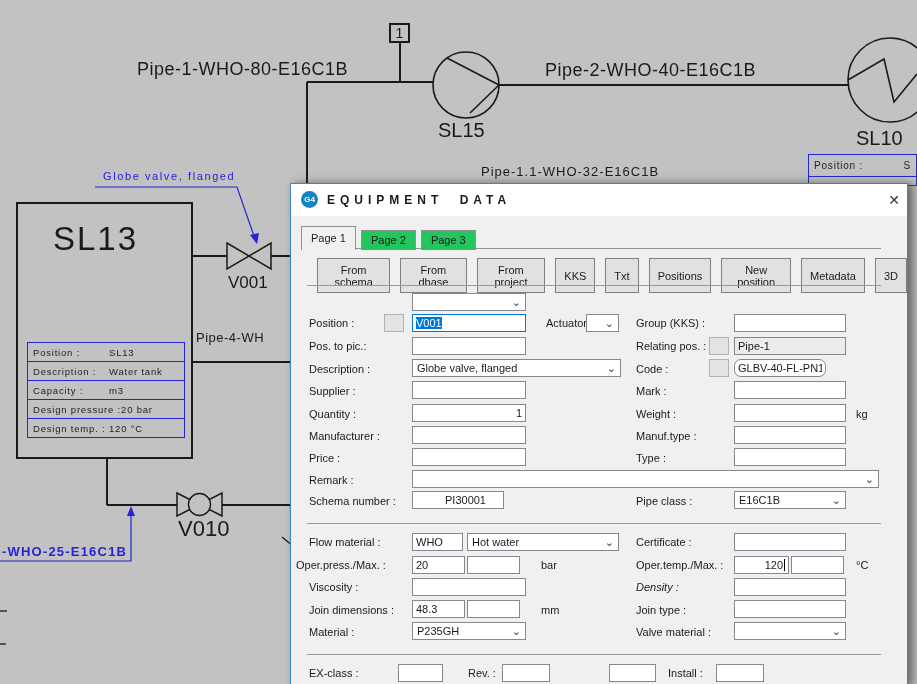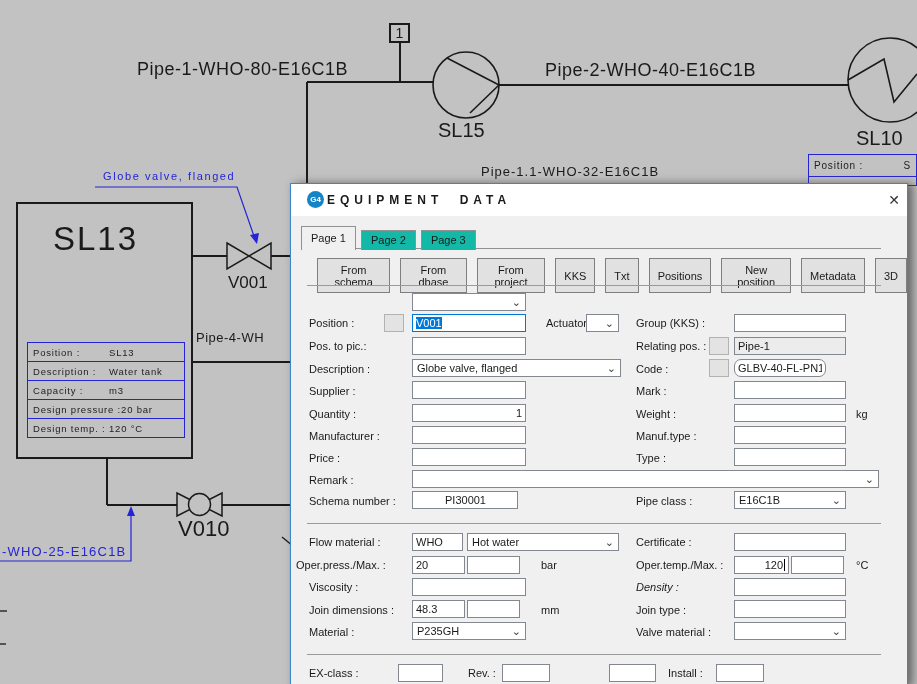--- a/index.html
+++ b/index.html
@@ -6,48 +6,48 @@
   .screen{position:relative;width:917px;height:684px;background:#c2c2c2;overflow:hidden;
           font-family:"Liberation Sans","DejaVu Sans",sans-serif;color:#1a1a1a;}
   svg.layer{position:absolute;left:0;top:0;z-index:1;}
 
   
   .pipelbl{position:absolute;z-index:2;font-size:18px;letter-spacing:.5px;white-space:nowrap;}
   .pipelbl.sm{font-size:13px;}
   .eqlbl{position:absolute;z-index:2;font-size:20px;white-space:nowrap;}
   .tanktitle{position:absolute;z-index:2;font-size:33px;letter-spacing:2px;}
   .bluetxt{position:absolute;z-index:2;color:#2424d6;font-size:11px;letter-spacing:1.6px;white-space:nowrap;}
-  .bluetxt.big{font-size:13px;letter-spacing:1.2px;}
+  .bluetxt.big{font-size:13px;letter-spacing:1.2px;font-weight:bold;}
   .connector-box{position:absolute;z-index:2;width:21px;height:20px;border:2px solid #1a1a1a;
                  display:flex;align-items:center;justify-content:center;font-size:14px;background:#c2c2c2;box-sizing:border-box;}
   .tanktable{position:absolute;z-index:2;width:158px;}
   .tanktable .row{height:20px;border:1px solid #2424d6;margin-top:-1px;display:flex;align-items:center;
                   font-size:9.5px;letter-spacing:.8px;color:#222;padding:0 5px;box-sizing:border-box;white-space:nowrap;overflow:hidden;}
   .tanktable .row .l{min-width:76px;}
   .hxtable{position:absolute;z-index:2;width:109px;overflow:hidden;}
   .hxtable .row{height:23px;border:1px solid #2424d6;display:flex;align-items:center;font-size:10px;letter-spacing:.8px;
                 color:#222;padding:0 5px;box-sizing:border-box;white-space:nowrap;background:#c2c2c2;}
   .hxtable .row .v{margin-left:auto;}
   .hxtable .row2{height:8px;border:1px solid #2424d6;margin-top:-1px;background:#c2c2c2;}
 
   
   .dlg{position:absolute;left:290px;top:183px;width:616px;height:501px;z-index:10;
        background:#f0f0f0;border:1px solid #3a86c8;box-sizing:content-box;
        box-shadow:6px 0 9px rgba(70,70,70,.55), 2px 2px 6px rgba(70,70,70,.35);
        font-size:11px;}
   .titlebar{position:absolute;left:0;top:0;width:100%;height:32px;background:#ffffff;}
   .appicon{position:absolute;left:10px;top:7px;width:17px;height:17px;border-radius:50%;background:#1385c6;
-           color:#fff;font-size:8px;font-weight:bold;display:flex;align-items:center;justify-content:center;margin-left:6px;}
+           color:#fff;font-size:8px;font-weight:bold;display:flex;align-items:center;justify-content:center;}
   .dlg-title{position:absolute;left:36px;top:9px;font-size:12px;font-weight:600;letter-spacing:5px;word-spacing:8px;color:#1a1a1a;}
   .closebtn{position:absolute;left:593px;top:6px;width:20px;height:20px;display:flex;align-items:center;justify-content:center;
             font-size:14px;color:#333;cursor:default;}
   
   .tabstrip{position:absolute;left:10px;top:42px;width:580px;height:22px;border-bottom:1px solid #919191;}
   .tab{position:relative;display:inline-block;height:19px;line-height:19px;padding:0 9px;margin-top:3px;
-       border:1px solid #919191;border-bottom:none;background:#14b8a6;vertical-align:bottom;margin-right:2px;}
+       border:1px solid #919191;border-bottom:none;background:#22c55e;vertical-align:bottom;margin-right:2px;}
   .tab.active{height:23px;line-height:22px;margin-top:0;z-index:3;background:#f0f0f0;}
   
   .toolbar{position:absolute;left:26px;top:74px;display:flex;gap:10px;}
   .toolbar button{height:35px;padding:0 8px;font-size:11px;font-family:inherit;background:#e1e1e1;
                   border:1px solid #7f7f7f;color:#1a1a1a;}
   .sep{position:absolute;left:16px;width:574px;height:0;border-top:1px solid #9a9a9a;}
   
   .lbl{position:absolute;white-space:nowrap;color:#1a1a1a;}
   .tb{position:absolute;height:18px;background:#fff;border:1px solid #828790;box-sizing:border-box;
       font-family:inherit;font-size:11px;color:#1a1a1a;padding:0 3px;}
@@ -246,21 +246,21 @@
     <div class="lbl" style="left:345px;top:268px;">Type :</div>
     <input class="tb" style="left: 443px; top: 264px; width: 112px;" value="">
 
     <div class="lbl" style="left:18px;top:290px;">Remark :</div>
     <div class="combo" style="left:121px;top:286px;width:467px;">
       <span class="cv"></span>
       <span class="arr">⌄</span>
     </div>
 
     <div class="lbl" style="left:18px;top:311px;">Schema number :</div>
-    <input class="tb" style="left: 121px; top: 307px; width: 106px; padding-left: 32px;" value="PI30001">
+    <input class="tb" style="left: 121px; top: 307px; width: 92px; padding-left: 32px;" value="PI30001">
     <div class="lbl" style="left:345px;top:311px;">Pipe class :</div>
     <div class="combo" style="left:443px;top:307px;width:112px;">
       <span class="cv">E16C1B</span>
       <span class="arr">⌄</span>
     </div>
 
     <div class="sep" style="top:339px;"></div>
 
     <div class="lbl" style="left:18px;top:352px;">Flow material :</div>
     <input class="tb" style="left: 121px; top: 349px; width: 51px;" value="WHO">

